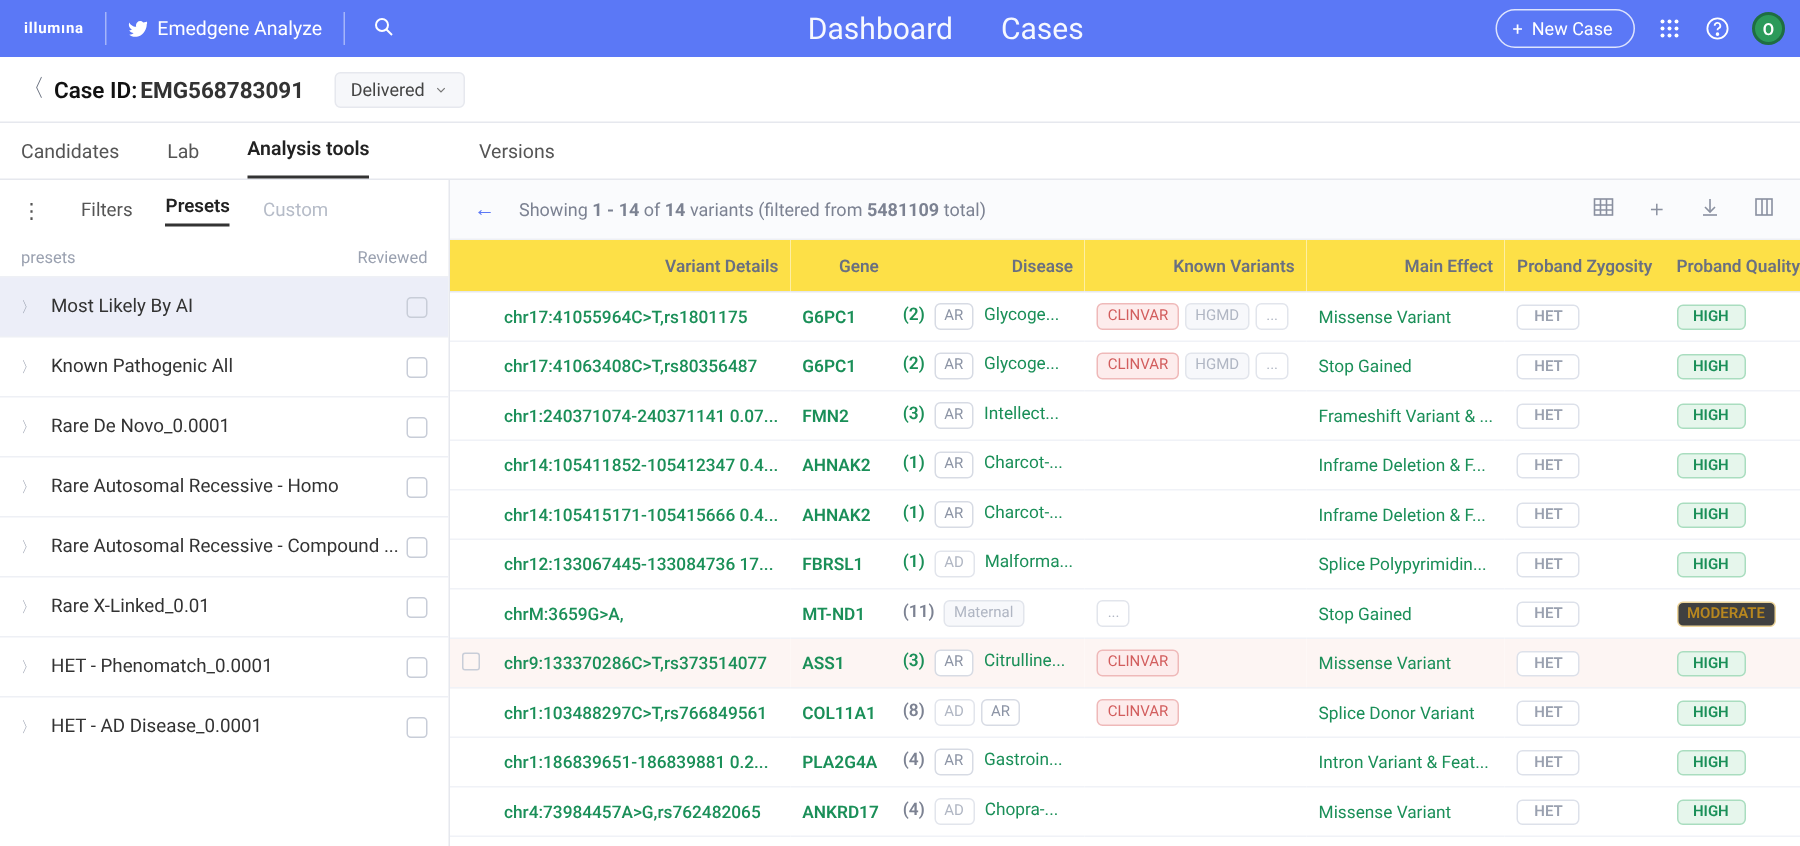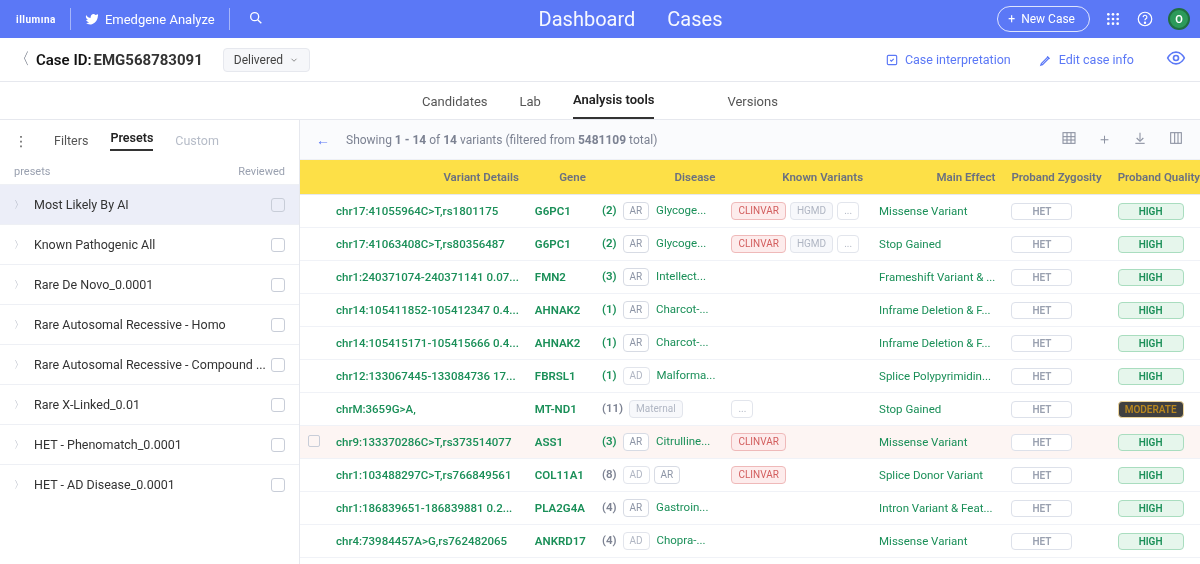--- a/index.html
+++ b/index.html
@@ -19,21 +19,21 @@
   
   .casebar { background:#fff; height:44px; border-bottom:1px solid #e6e8ee; display:flex; align-items:center; padding:0 14px; }
   .back-chev { font-size:16px; color:#6b7280; margin-right:6px; }
   .case-id-lbl { font-size:15px; color:#111; font-weight:600; }
   .case-id-val { font-size:15px; font-weight:700; margin-left:2px; }
   .delivered-chip { margin-left:20px; display:flex; align-items:center; gap:6px; background:#f6f7fa; border:1px solid #e6e8ee; border-radius:4px; padding:4px 10px; font-size:12px; color:#444; }
   .case-actions { margin-left:auto; display:flex; align-items:center; gap:28px; }
   .case-link { display:flex; align-items:center; gap:6px; color:#5b78f6; font-size:12.5px; }
   .eye-ic { color:#5b78f6; font-size:16px; margin-left:4px; }
   
-  .sectabs { background:#fff; height:38px; border-bottom:1px solid #e6e8ee; display:flex; align-items:flex-end; padding:0 14px; gap:32px;justify-content:center; }
+  .sectabs { background:#fff; height:38px; border-bottom:1px solid #e6e8ee; display:flex; align-items:flex-end; padding:0 14px; gap:32px; }
   .sectab { padding-bottom:10px; font-size:13px; color:#555; }
   .sectab.active { font-weight:600; border-bottom:2px solid #333; color:#222; position:relative; }
   .versions-tab { margin-left:41px; }
   
   .body { display:flex; height:calc(100% - 120px); }
   .left { width:300px; background:#fff; border-right:1px solid #e6e8ee; display:flex; flex-direction:column; }
   .right { flex:1; display:flex; flex-direction:column; overflow:hidden; }
   
   .left-toolbar { display:flex; align-items:center; gap:22px; padding:10px 14px 6px; font-size:12.5px; }
   .dots-icon { font-size:14px; color:#555; margin-right:4px; }
@@ -64,21 +64,21 @@
   .gene-link { color:#1a8f58; font-weight:600; }
   .effect-link { color:#1a8f58; }
   .paren-num { color:#1a8f58; font-weight:600; margin-right:6px; }
   .paren-num.muted { color:#7c8292; }
   .tag { display:inline-block; border-radius:4px; padding:1px 6px; font-size:10px; line-height:14px; border:1px solid; margin-right:4px; }
   .tag-AR { color:#8c94a5; border-color:#d7dbe4; background:#fff; }
   .tag-AD { color:#b0b6c3; border-color:#e2e5ec; background:#fff; }
   .tag-CLIN { color:#d25d5d; border-color:#efb9b9; background:#fdecec; }
   .tag-HGMD { color:#b0b6c3; border-color:#e2e5ec; background:#f7f8fb; }
   .tag-Mat { color:#b0b6c3; border-color:#e2e5ec; background:#f7f8fb; }
-  .pill { display:inline-block; border-radius:4px; padding:2px 20px; font-size:10px; border:1px solid; font-weight:600; min-width:42px; text-align:center; }
+  .pill { display:inline-block; border-radius:4px; padding:2px 10px; font-size:10px; border:1px solid; font-weight:600; min-width:42px; text-align:center; }
   .pill-HET { color:#9aa1b0; border-color:#dde1ea; background:#fff; }
   .pill-HIGH { color:#1a8f58; border-color:#a9ddbf; background:#e6f6ec; }
   .pill-MOD { color:#b8871f; border-color:#ecd49a; background:#404040; padding:2px 6px; }
   .rowcheck-box { width:12px; height:12px; border:1px solid #c8cdd8; border-radius:2px; display:inline-block; }
 </style>
 </head>
 <body>
 
 <div class="brandbar">
   <span class="brand-illumina">illumına</span>
@@ -133,42 +133,20 @@
 
 <div class="casebar">
   <span class="back-chev">〈</span>
   <span class="case-id-lbl">Case ID:</span>
   <span class="case-id-val">EMG568783091</span>
   <div class="delivered-chip">
     <span>Delivered</span>
     <svg width="10" height="10" viewBox="0 0 24 24" fill="none" stroke="#777" stroke-width="2">
         <polyline points="6 9 12 15 18 9"></polyline>
       </svg>
-  </div>
-  <div class="case-actions">
-    <span class="case-link">
-      <svg width="14" height="14" viewBox="0 0 24 24" fill="none" stroke="#5b78f6" stroke-width="2">
-          <rect x="4" y="4" width="16" height="16" rx="2"></rect>
-          <path d="M9 12l2 2 4-4"></path>
-        </svg>
-      <span>Case interpretation</span>
-    </span>
-    <span class="case-link">
-      <svg width="14" height="14" viewBox="0 0 24 24" fill="none" stroke="#5b78f6" stroke-width="2">
-          <path d="M3 21l3-1 11-11-2-2L4 18l-1 3z"></path>
-          <path d="M14 6l4 4"></path>
-        </svg>
-      <span>Edit case info</span>
-    </span>
-    <span class="eye-ic">
-      <svg width="20" height="20" viewBox="0 0 24 24" fill="none" stroke="#5b78f6" stroke-width="2">
-          <path d="M2 12s3.5-7 10-7 10 7 10 7-3.5 7-10 7S2 12 2 12z"></path>
-          <circle cx="12" cy="12" r="3"></circle>
-        </svg>
-    </span>
   </div>
 </div>
 
 <div class="sectabs">
   <span class="sectab">Candidates</span>
   <span class="sectab">Lab</span>
   <span class="sectab active">Analysis tools</span>
   <span class="sectab versions-tab">Versions</span>
 </div>
 

